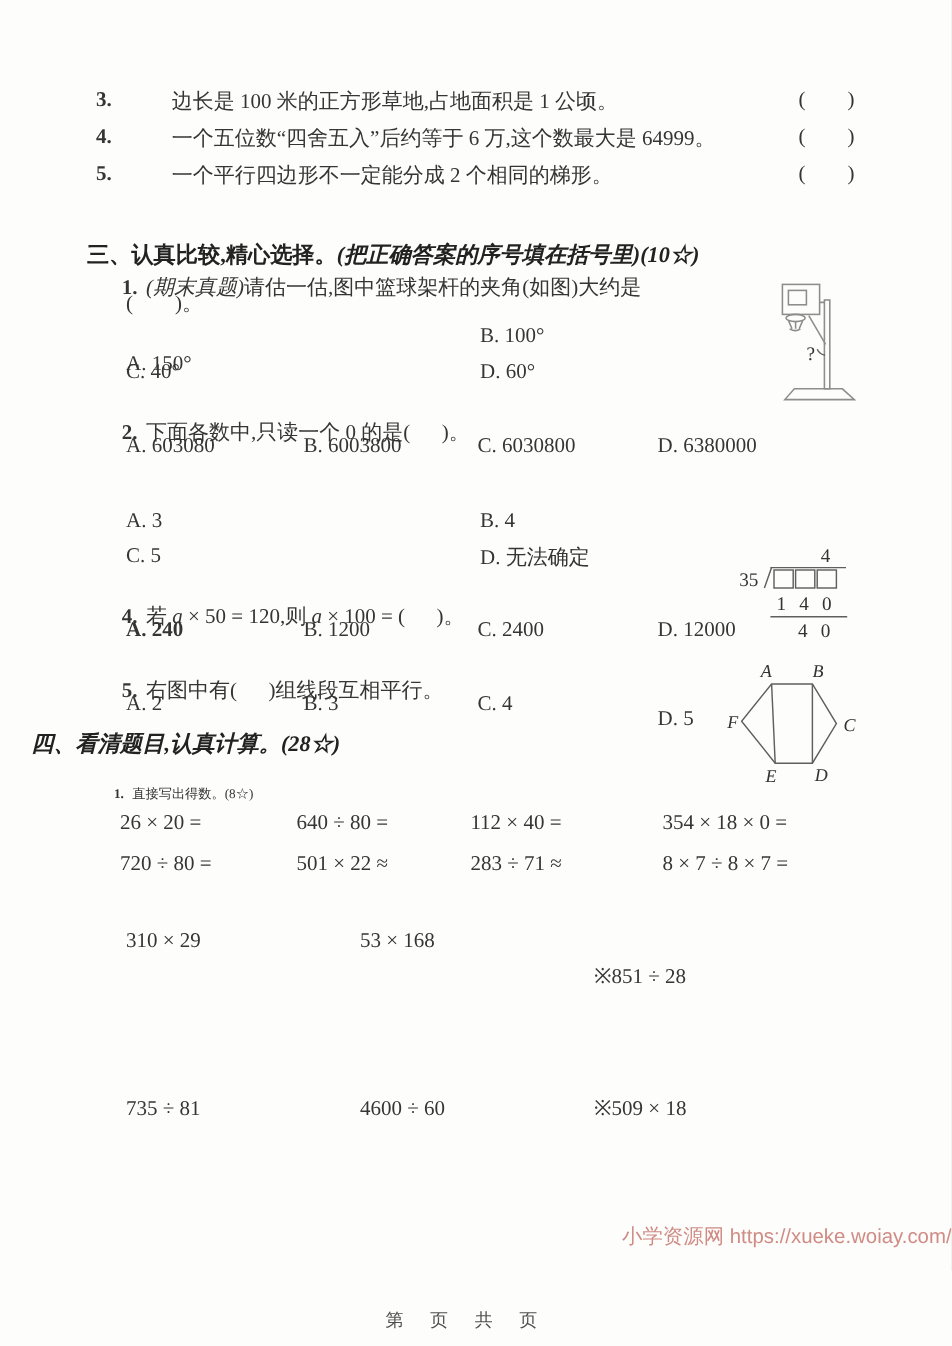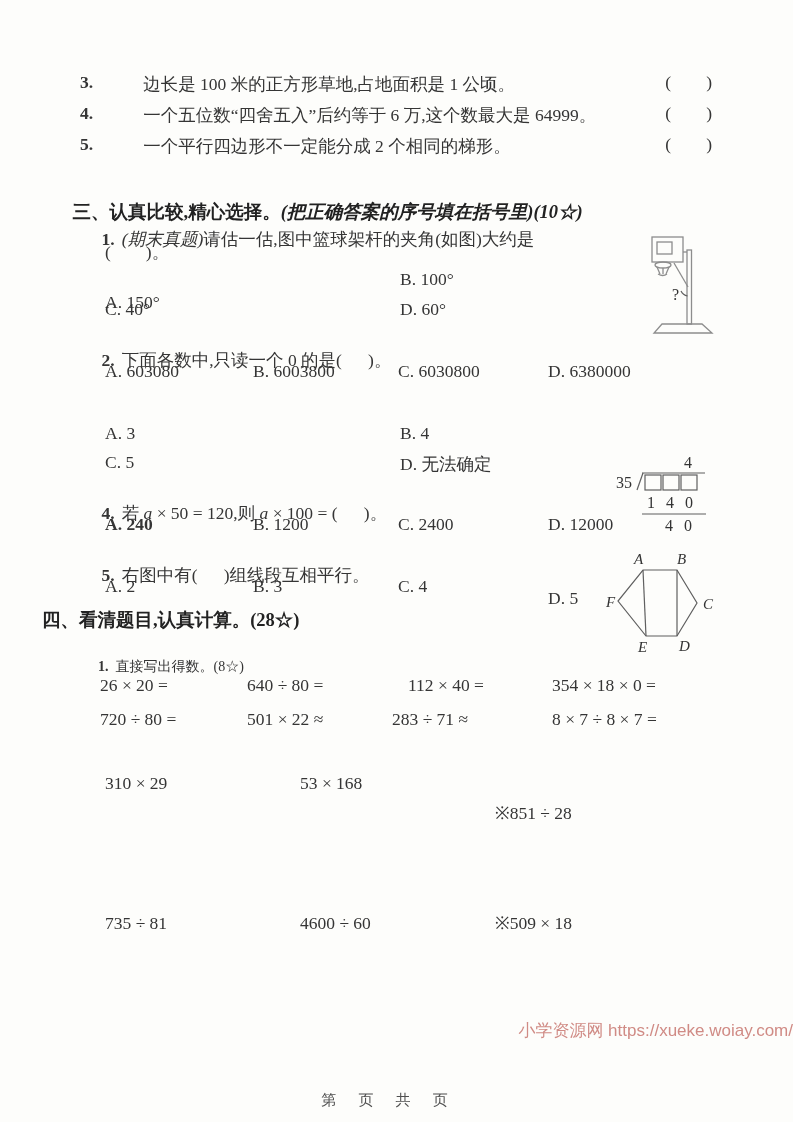--- a/index.html
+++ b/index.html
@@ -8,21 +8,21 @@
     background:#fdfdfb; overflow:hidden;
     font-family:"Liberation Serif","DejaVu Serif",serif;
     color:#353535;
   }
   .abs{position:absolute; white-space:pre;}
   .body-text{font-size:17.5px; line-height:1.25;}
   .qnum{font-weight:bold; margin-right:7px;}
   .lead{font-style:italic;}
   .sec-title{font-size:18.5px; font-weight:bold; color:#222;}
   .sec-note{font-weight:bold; font-style:italic;}
-  .sub-title{font-size:14px;}
+  .sub-title{font-size:11px;}
   .sub-note{font-style:italic;}
   .opt{font-size:17.5px;}
   .judge-row{display:flex; width:632px; font-size:17.5px;}
   .judge-text{white-space:pre;margin-left:43px;}
   .judge-bracket{margin-left:auto; white-space:pre;}
   .ital{font-style:italic; font-family:"Liberation Serif",serif;}
   svg{display:block;}
   .fig-stroke{stroke:#8d8d8d; fill:none; stroke-width:1.3;}
   .fig-stroke-dk{stroke:#5f5f5f; fill:none; stroke-width:1.2;}
   .svg-label{font-family:"Liberation Serif",serif; font-style:italic; font-size:15px; fill:#333;}
@@ -138,29 +138,29 @@
       <path class="fig-stroke-dk" d="M74 21 L74 87"></path>
       <text class="svg-label" x="31" y="15">A</text>
       <text class="svg-label" x="74" y="15">B</text>
       <text class="svg-label" x="100" y="60">C</text>
       <text class="svg-label" x="76" y="102">D</text>
       <text class="svg-label" x="35" y="103">E</text>
       <text class="svg-label" x="3" y="58">F</text>
     </svg>
   </div>
 
-  <div class="abs sec-title" style="left:42px; top:607px;">四、看清题目,认真计算。(28☆)</div>
+  <div class="abs sec-title" style="left:26px; top:607px;font-style:italic;">四、看清题目,认真计算。(28☆)</div>
 
   <div class="abs sub-title" style="left:84px; top:642px;">
     <span class="qnum">1.</span><span>直接写出得数。</span><span>(8☆)</span>
   </div>
 
   <div class="abs body-text" style="left:100px; top:675px;">26 × 20 =</div>
   <div class="abs body-text" style="left:247px; top:675px;">640 ÷ 80 =</div>
-  <div class="abs body-text" style="left:392px; top:675px;margin-left:16px;">112 × 40 =</div>
+  <div class="abs body-text" style="left:392px; top:675px;">112 × 40 =</div>
   <div class="abs body-text" style="left:552px; top:675px;">354 × 18 × 0 =</div>
   <div class="abs body-text" style="left:100px; top:709px;">720 ÷ 80 =</div>
   <div class="abs body-text" style="left:247px; top:709px;">501 × 22 ≈</div>
   <div class="abs body-text" style="left:392px; top:709px;">283 ÷ 71 ≈</div>
   <div class="abs body-text" style="left:552px; top:709px;">8 × 7 ÷ 8 × 7 =</div>
 
 
   <div class="abs body-text" style="left:105px; top:773px;">310 × 29</div>
   <div class="abs body-text" style="left:300px; top:773px;">53 × 168</div>
   <div class="abs body-text" style="left:495px; top:773px;margin-top:30px;">※851 ÷ 28</div>

